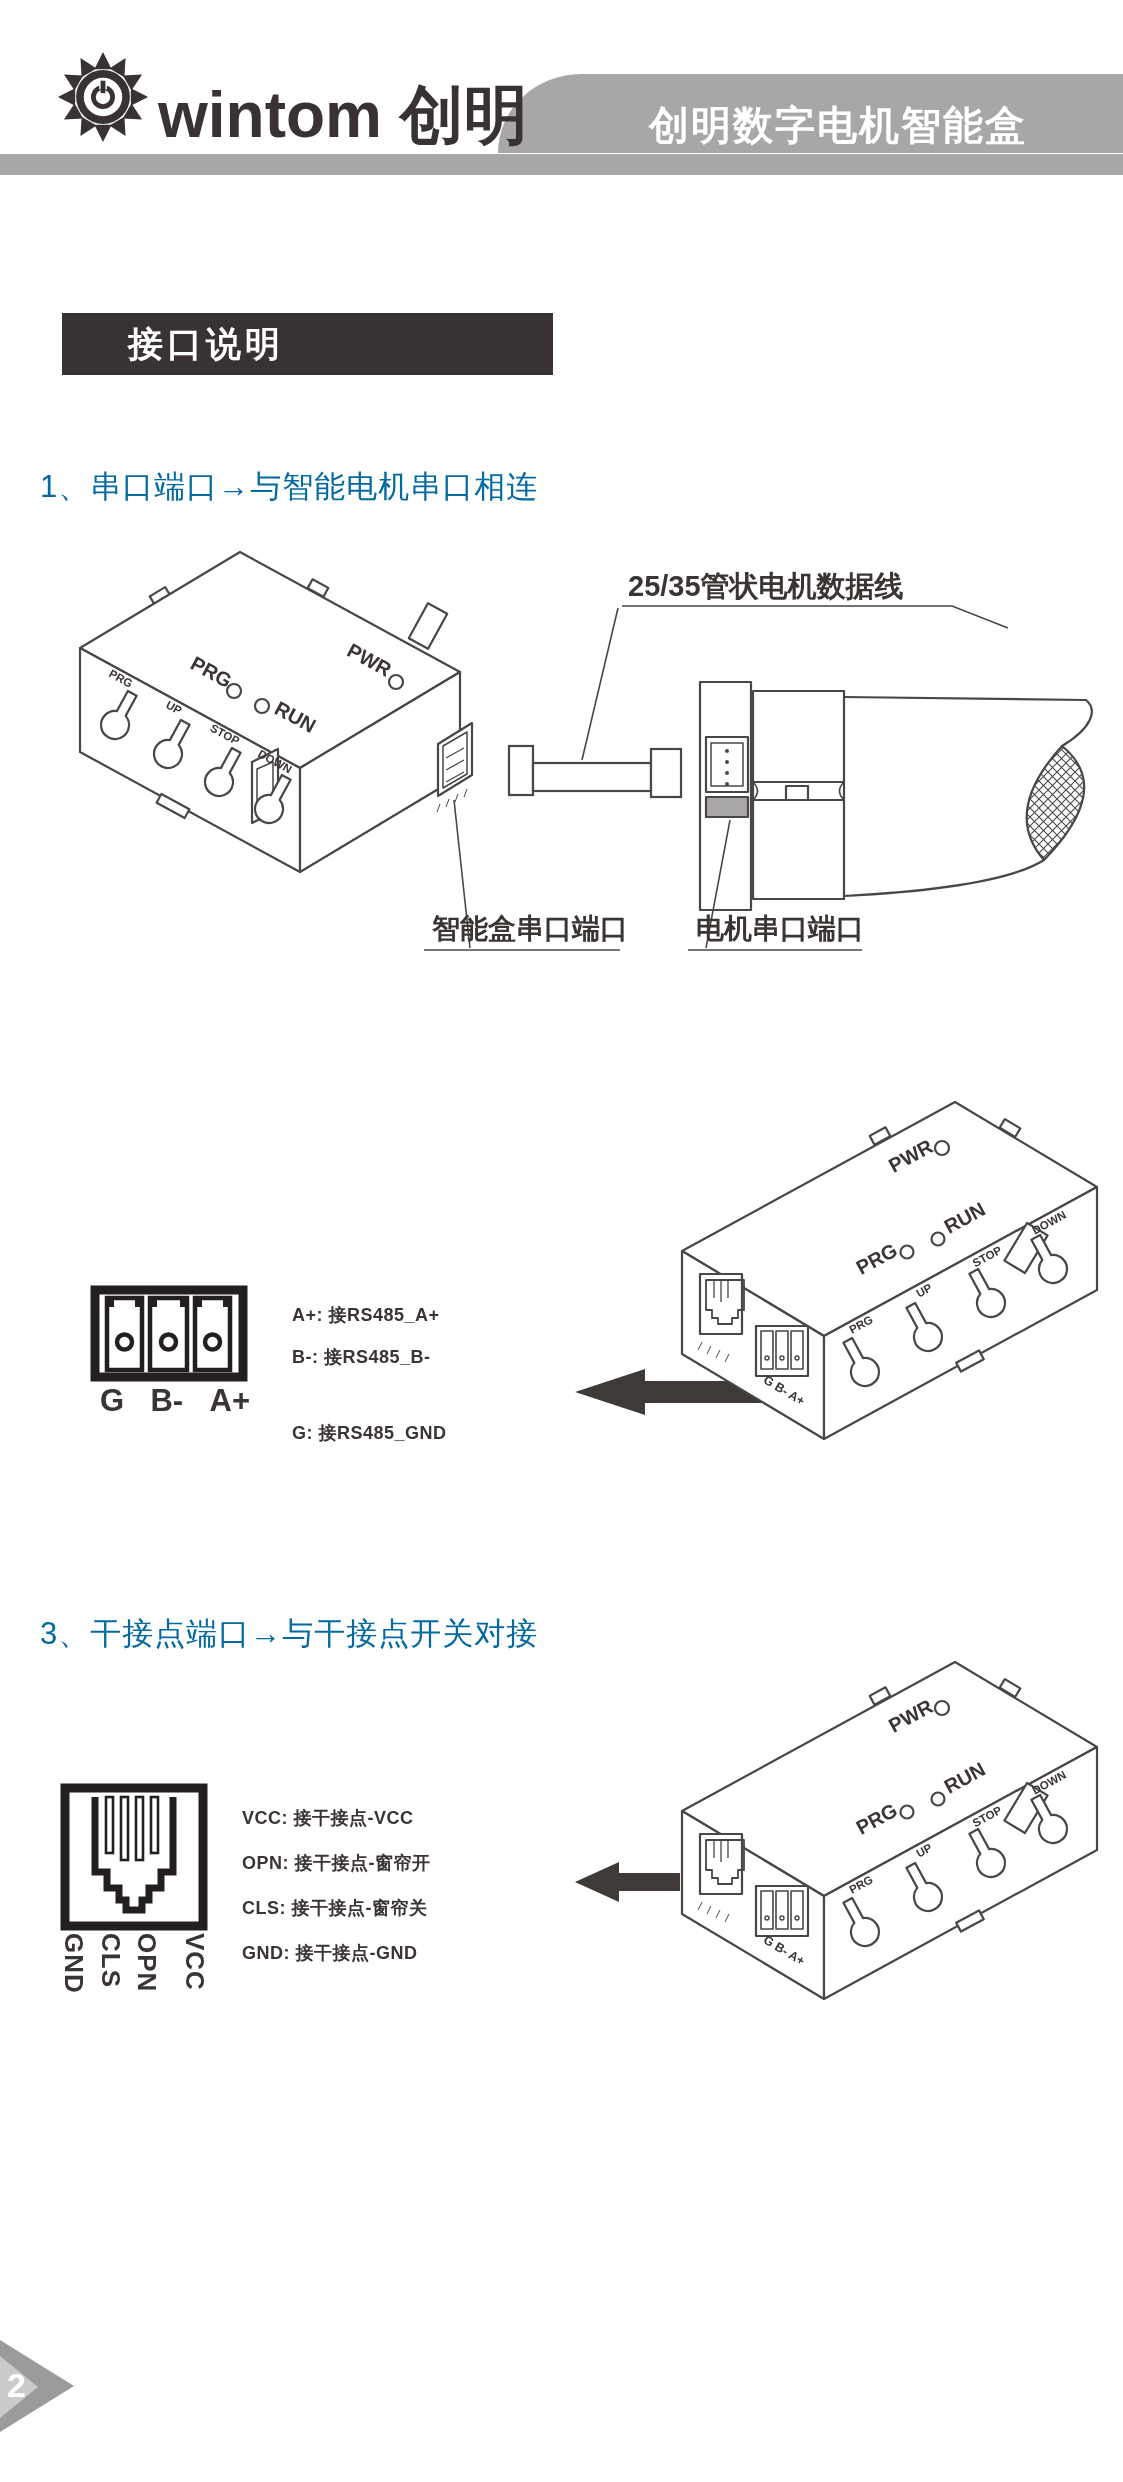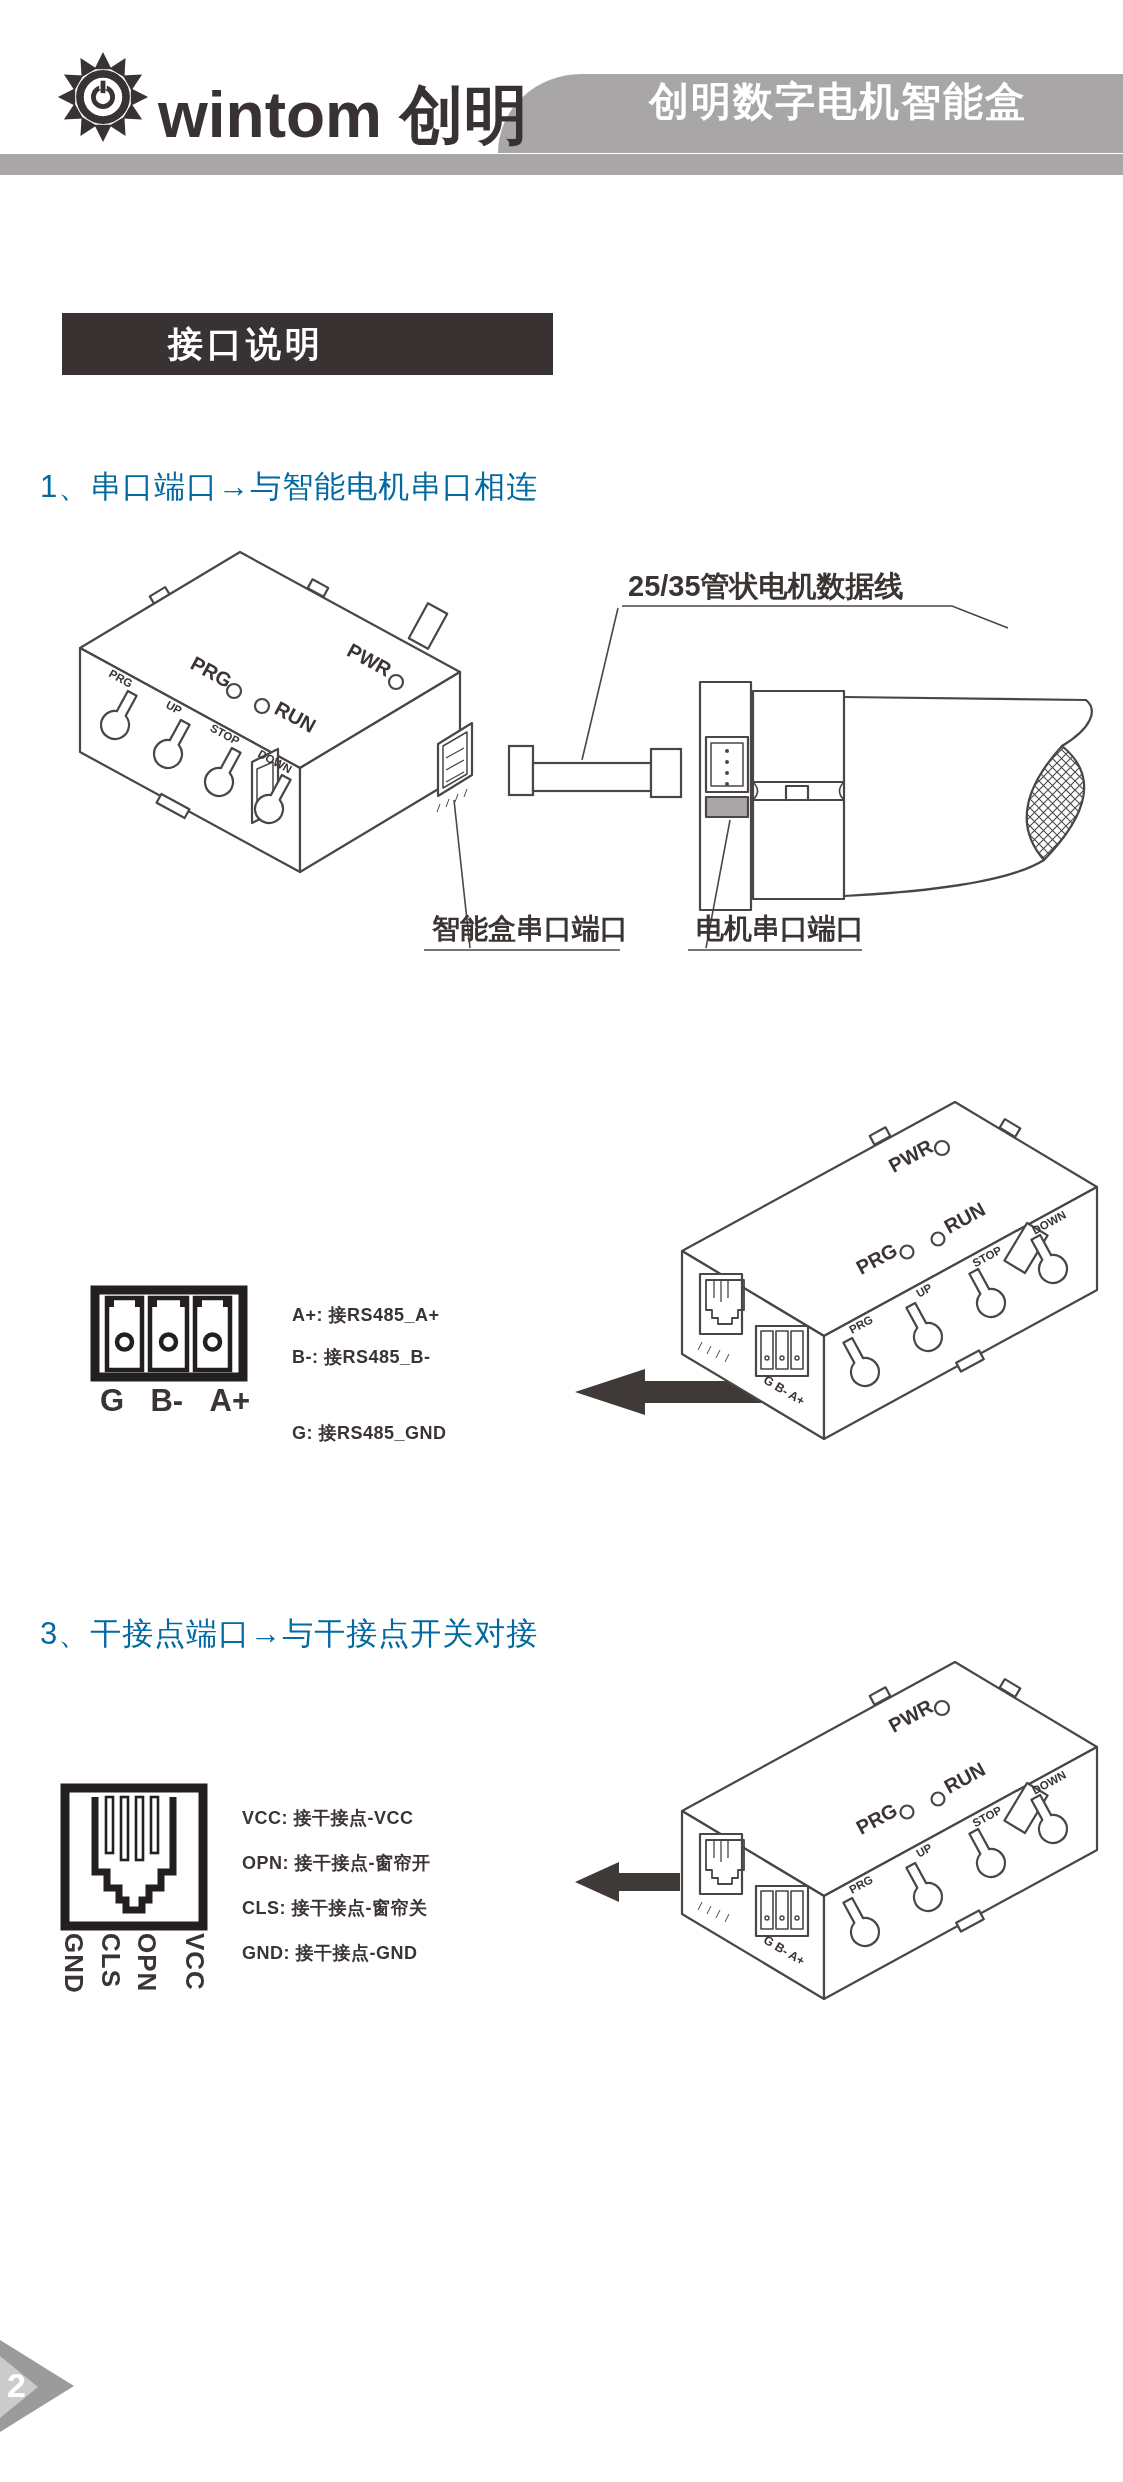--- a/index.html
+++ b/index.html
@@ -1,29 +1,29 @@
 <!DOCTYPE html>
 <html><head>
 <meta charset="utf-8">
 <style>
   html,body{margin:0;padding:0;background:#ffffff;}
   #page{position:relative;width:1123px;height:2482px;background:#fff;
         font-family:"Liberation Sans",sans-serif;color:#3a3433;overflow:hidden;}
   .abs{position:absolute;}
   
   .banner-block{left:498px;top:74px;width:625px;height:79px;background:#a8a6a7;
-      border-top-left-radius:95px 90px;display:flex;align-items:flex-start;justify-content:center;
+      border-top-left-radius:95px 90px;display:flex;align-items:flex-end;justify-content:center;
       padding-left:55px;box-sizing:border-box;}
   .banner-strip{left:0;top:154px;width:1123px;height:21px;background:#a8a6a7;}
   .banner-title{color:#fff;font-size:40px;font-weight:800;letter-spacing:2px;white-space:nowrap;}
   .brand-text{left:158px;top:72px;font-size:64px;font-weight:800;letter-spacing:0px;color:#383233;white-space:nowrap;}
   
   .title-bar{left:62px;top:313px;width:491px;height:62px;background:#383233;
       color:#fff;font-size:35px;font-weight:700;letter-spacing:4px;line-height:62px;
-      padding-left:106px;box-sizing:border-box;}
+      padding-left:66px;box-sizing:border-box;}
   .heading{font-size:31px;font-weight:400;letter-spacing:1px;white-space:nowrap;color:#0369a1;}
   .bodyline{font-size:18px;font-weight:600;letter-spacing:.5px;white-space:nowrap;color:#3a3433;}
   .term-labels{left:100px;top:1383px;width:150px;display:flex;justify-content:space-between;
       font-size:31px;font-weight:700;color:#3a3433;}
   .vpin{position:absolute;transform:rotate(90deg);transform-origin:0 0;font-size:26px;
       font-weight:700;letter-spacing:1px;white-space:nowrap;color:#3a3433;}
   
   .arrow{position:absolute;}
   .arrow .head{position:absolute;left:0;top:0;width:0;height:0;}
   .arrow .shaft{position:absolute;background:#3f3938;}

